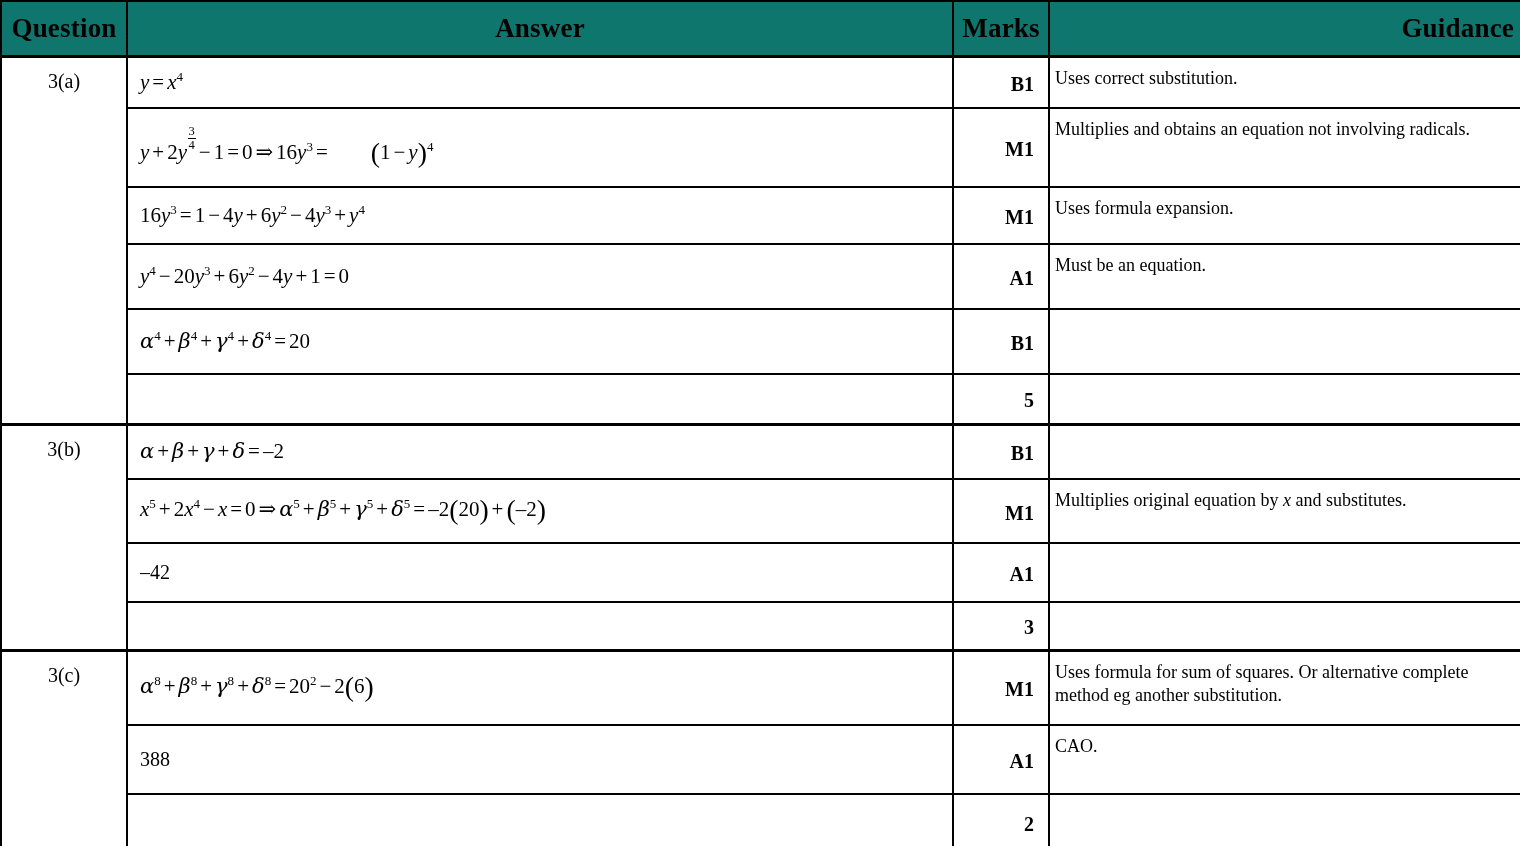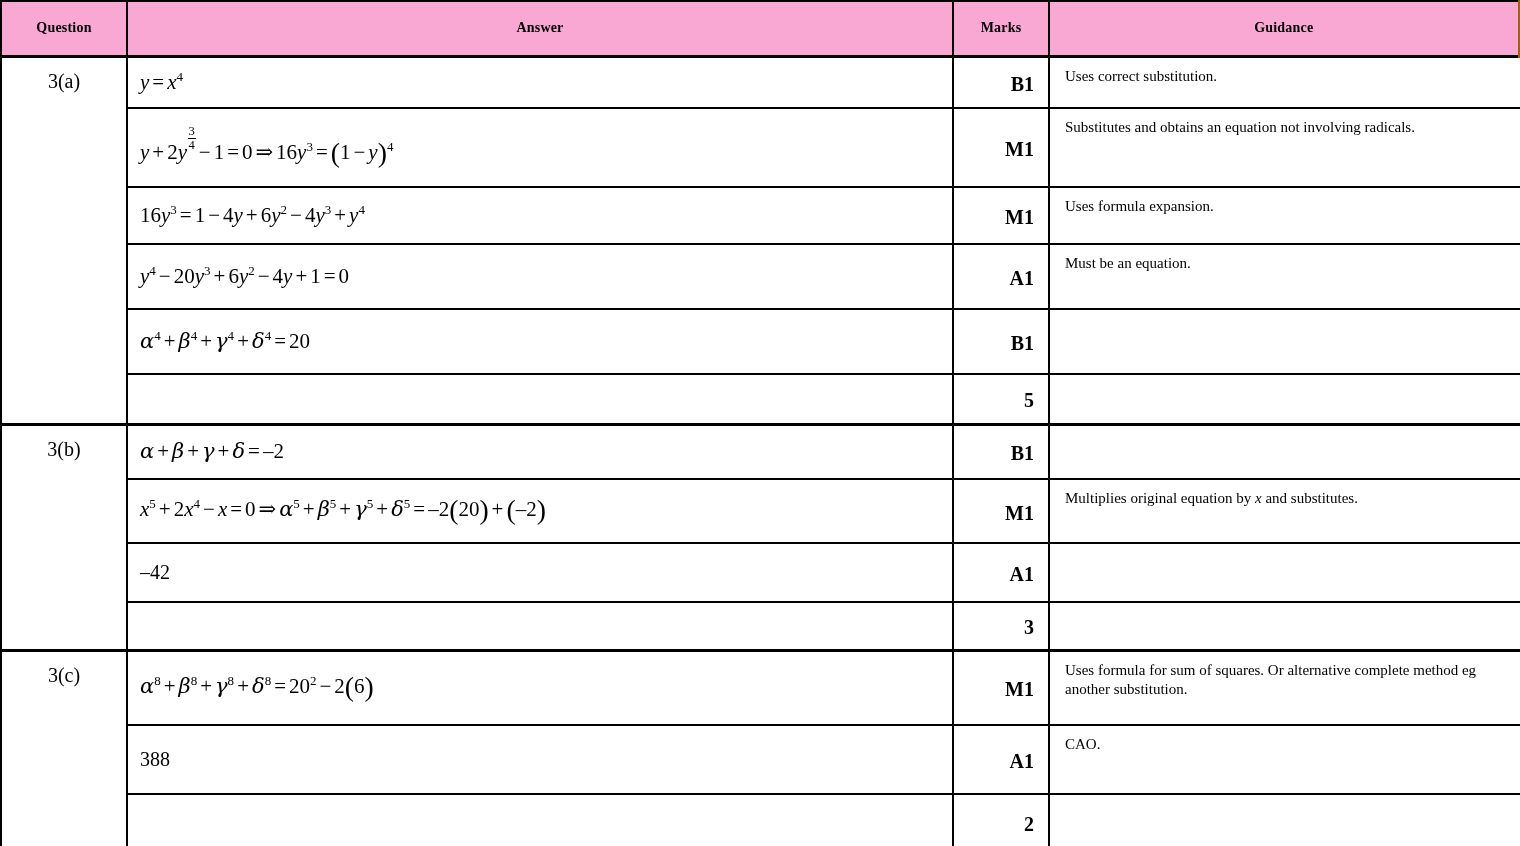--- a/index.html
+++ b/index.html
@@ -21,36 +21,36 @@
     table-layout: fixed;
   }
 
   col.c-question { width: 126px; }
   col.c-answer   { width: 826px; }
   col.c-marks    { width: 96px; }
   col.c-guidance { width: 472px; }
 
   
   thead th {
-    background: #f9a8d4;
+    background: #0f766e;
     font-weight: bold;
-    font-size: 14px;
+    font-size: 27px;
     text-align: center;
     height: 55px;
     padding: 0 6px;
     border-left: 2px solid #000;
     border-right: 2px solid #000;
     border-top: 2px solid #000;
     border-bottom: 3px solid #000;
     box-sizing: border-box;
     vertical-align: middle;
     letter-spacing: 0.2px;
   }
   thead th.first { border-left: 2px solid #000; }
-  thead th.last  { border-right: 7px solid #a16207; }
+  thead th.last  { border-right: 2px solid #a16207; text-align: right; }
 
   
   td {
     border-left: 2px solid #000;
     border-right: 2px solid #000;
     border-bottom: 2px solid #000;
     box-sizing: border-box;
     padding: 8px;
   }
 
@@ -72,22 +72,22 @@
     text-align: right;
     vertical-align: middle;
     font-weight: bold;
     font-size: 20px;
     padding: 10px 14px 6px 6px;
     border-radius: 6px;
   }
 
   td.g-cell {
     vertical-align: top;
-    padding: 9px 8px 6px 15px;
-    font-size: 15px;
+    padding: 9px 8px 6px 5px;
+    font-size: 18px;
     line-height: 1.28;
   }
 
   
   tr.part-end > td { border-bottom: 3px solid #000; }
 
   
   .math {
     font-family: "Liberation Serif", "DejaVu Serif", serif;
     font-size: 21px;
@@ -105,21 +105,21 @@
     font-size: 0.62em;
     vertical-align: super;
     line-height: 0;
   }
   .math .op { padding: 0 3px; }
   .math .paren {
     font-size: 1.32em;
     vertical-align: -0.12em;
     font-family: "Liberation Serif", "DejaVu Serif", serif;
   }
-  .math .bigparen-grp { white-space: nowrap; }
+  .math .bigparen-grp { white-space: nowrap; margin-left: 40px; }
 
   
   .frac-exp {
     display: inline-block;
     vertical-align: super;
     font-size: 0.60em;
     line-height: 1;
     text-align: center;
     margin-left: 0.5px;
     position: relative;
@@ -170,21 +170,21 @@
       </td>
       <td class="m-cell">B1</td>
       <td class="g-cell">Uses correct substitution.</td>
     </tr>
 
     <tr>
       <td class="a-cell" style="height:79px;">
         <span class="math"><i>y</i><span class="op">+</span>2<i>y</i><span class="frac-exp"><span class="num">3</span><span class="den">4</span></span><span class="op">−</span>1<span class="op">=</span>0<span class="op">⇒</span>16<i>y</i><sup>3</sup><span class="op">=</span><span class="bigparen-grp"><span class="paren">(</span>1<span class="op">−</span><i>y</i><span class="paren">)</span><sup>4</sup></span></span>
       </td>
       <td class="m-cell">M1</td>
-      <td class="g-cell">Substitutes and obtains an equation not involving radicals.</td>
+      <td class="g-cell">Multiplies and obtains an equation not involving radicals.</td>
     </tr>
 
     <tr>
       <td class="a-cell" style="height:57px;">
         <span class="math">16<i>y</i><sup>3</sup><span class="op">=</span>1<span class="op">−</span>4<i>y</i><span class="op">+</span>6<i>y</i><sup>2</sup><span class="op">−</span>4<i>y</i><sup>3</sup><span class="op">+</span><i>y</i><sup>4</sup></span>
       </td>
       <td class="m-cell">M1</td>
       <td class="g-cell">Uses formula expansion.</td>
     </tr>
 

